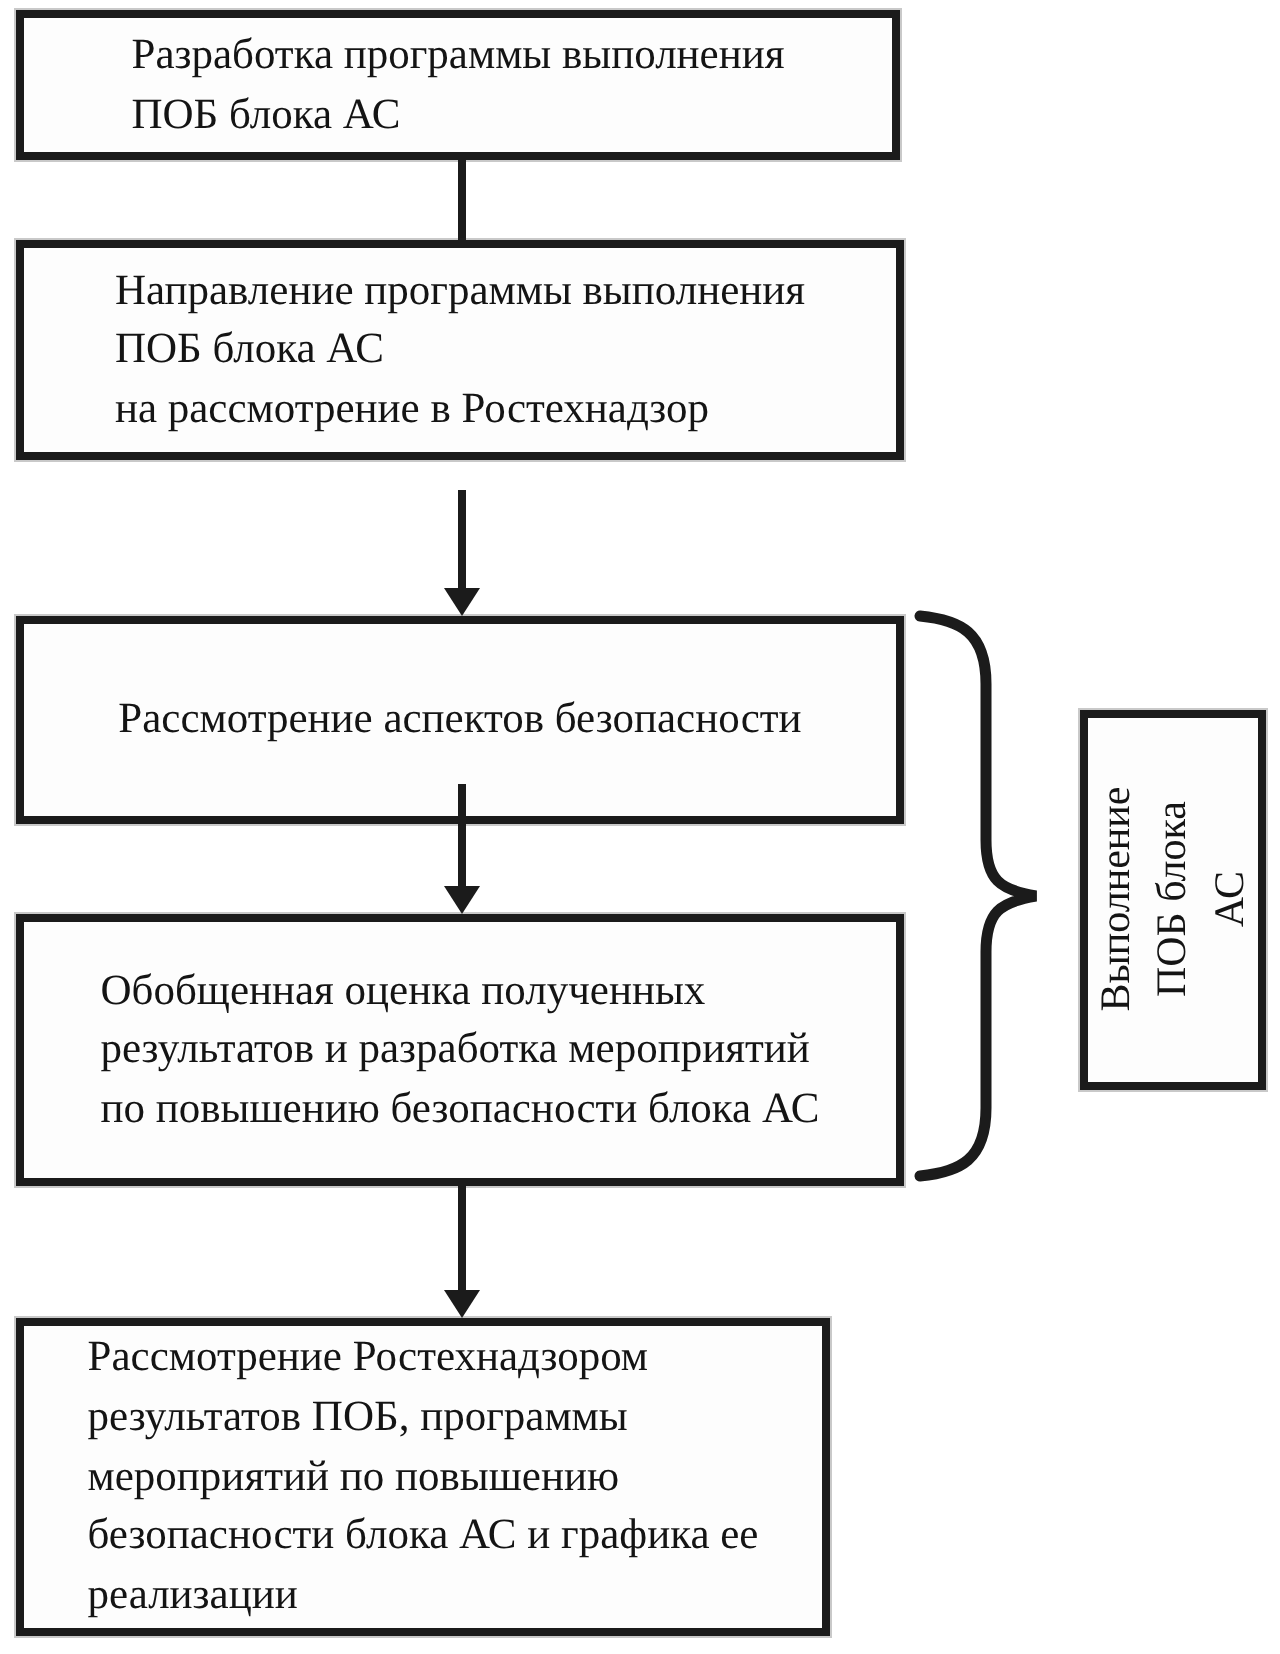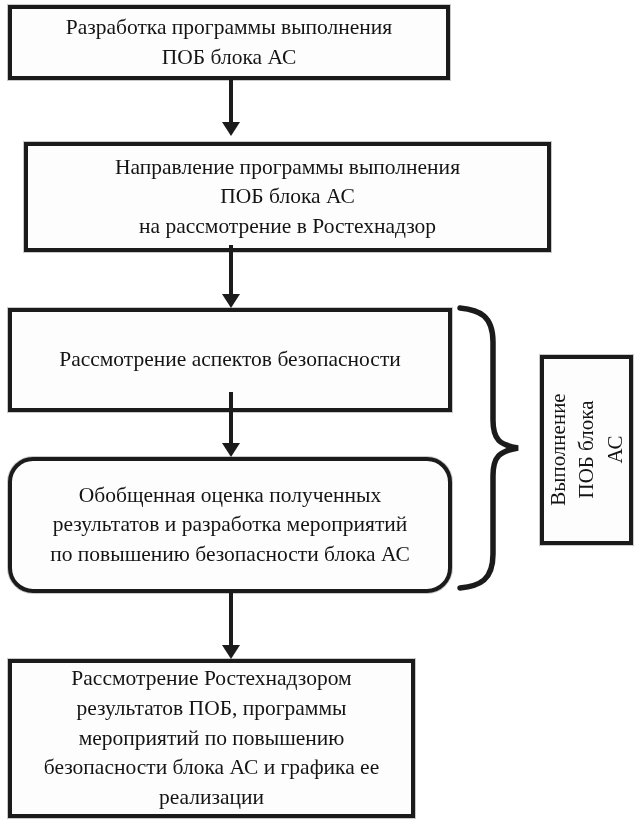--- a/index.html
+++ b/index.html
@@ -21,29 +21,29 @@
     box-sizing: border-box;
     border: 4px solid #1b1b1b;
     background: #fdfdfd;
     display: flex;
     align-items: center;
     justify-content: center;
     box-shadow: 0 0 0 1px rgba(40,40,40,0.25);
   }
   .box-text {
     white-space: pre-line;
-    text-align: center;
+    text-align: left;
     font-size: 21.5px;
     line-height: 1.38;
     padding: 2px 6px;
   }
   .box1 { left: 8px;  top: 5px;   width: 442px; height: 75px;  }
-  .box2 { left: 8px;  top: 142px; width: 527px; height: 110px; margin-left: 16px; }
+  .box2 { left: 8px;  top: 120px; width: 444px; height: 110px; }
   .box3 { left: 8px;  top: 308px; width: 444px; height: 104px;  }
-  .box4 { left: 8px;  top: 457px; width: 444px; height: 136px; border-radius: 25px; }
+  .box4 { left: 8px;  top: 457px; width: 444px; height: 136px; }
   .box5 { left: 8px;  top: 659px; width: 407px; height: 159px; }
 
   .side-box {
     left: 540px; top: 355px; width: 93px; height: 190px;
   }
   .rotated-text {
     transform: rotate(-90deg);
     white-space: pre-line;
     text-align: center;
     font-size: 21px;

